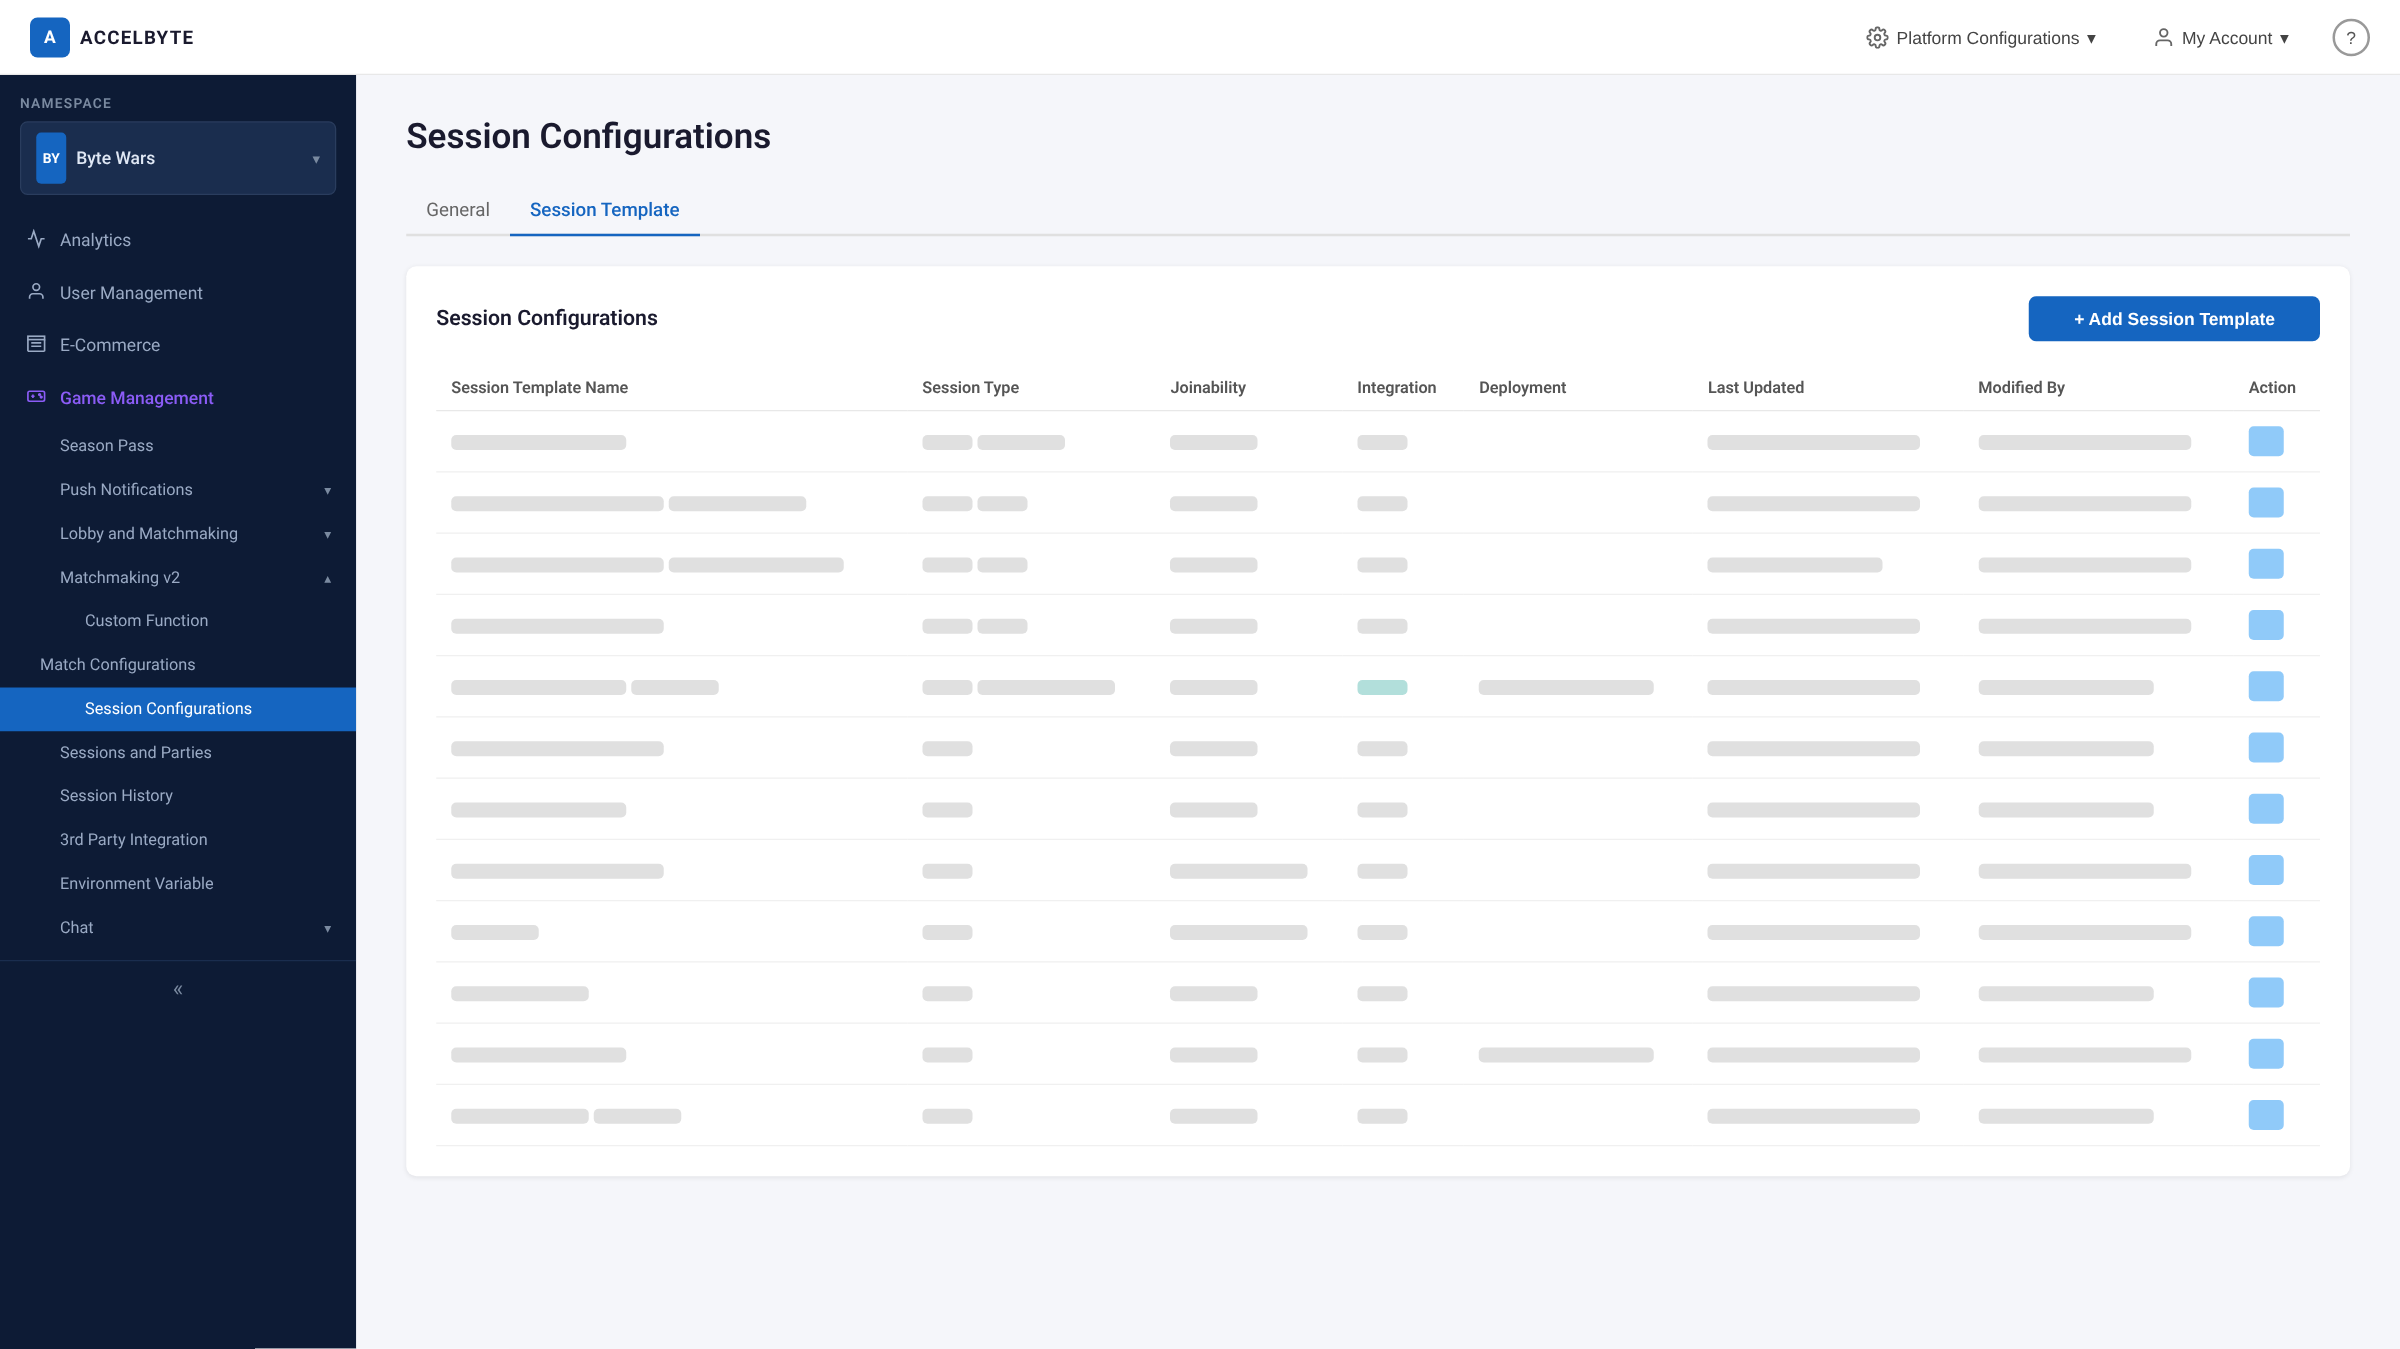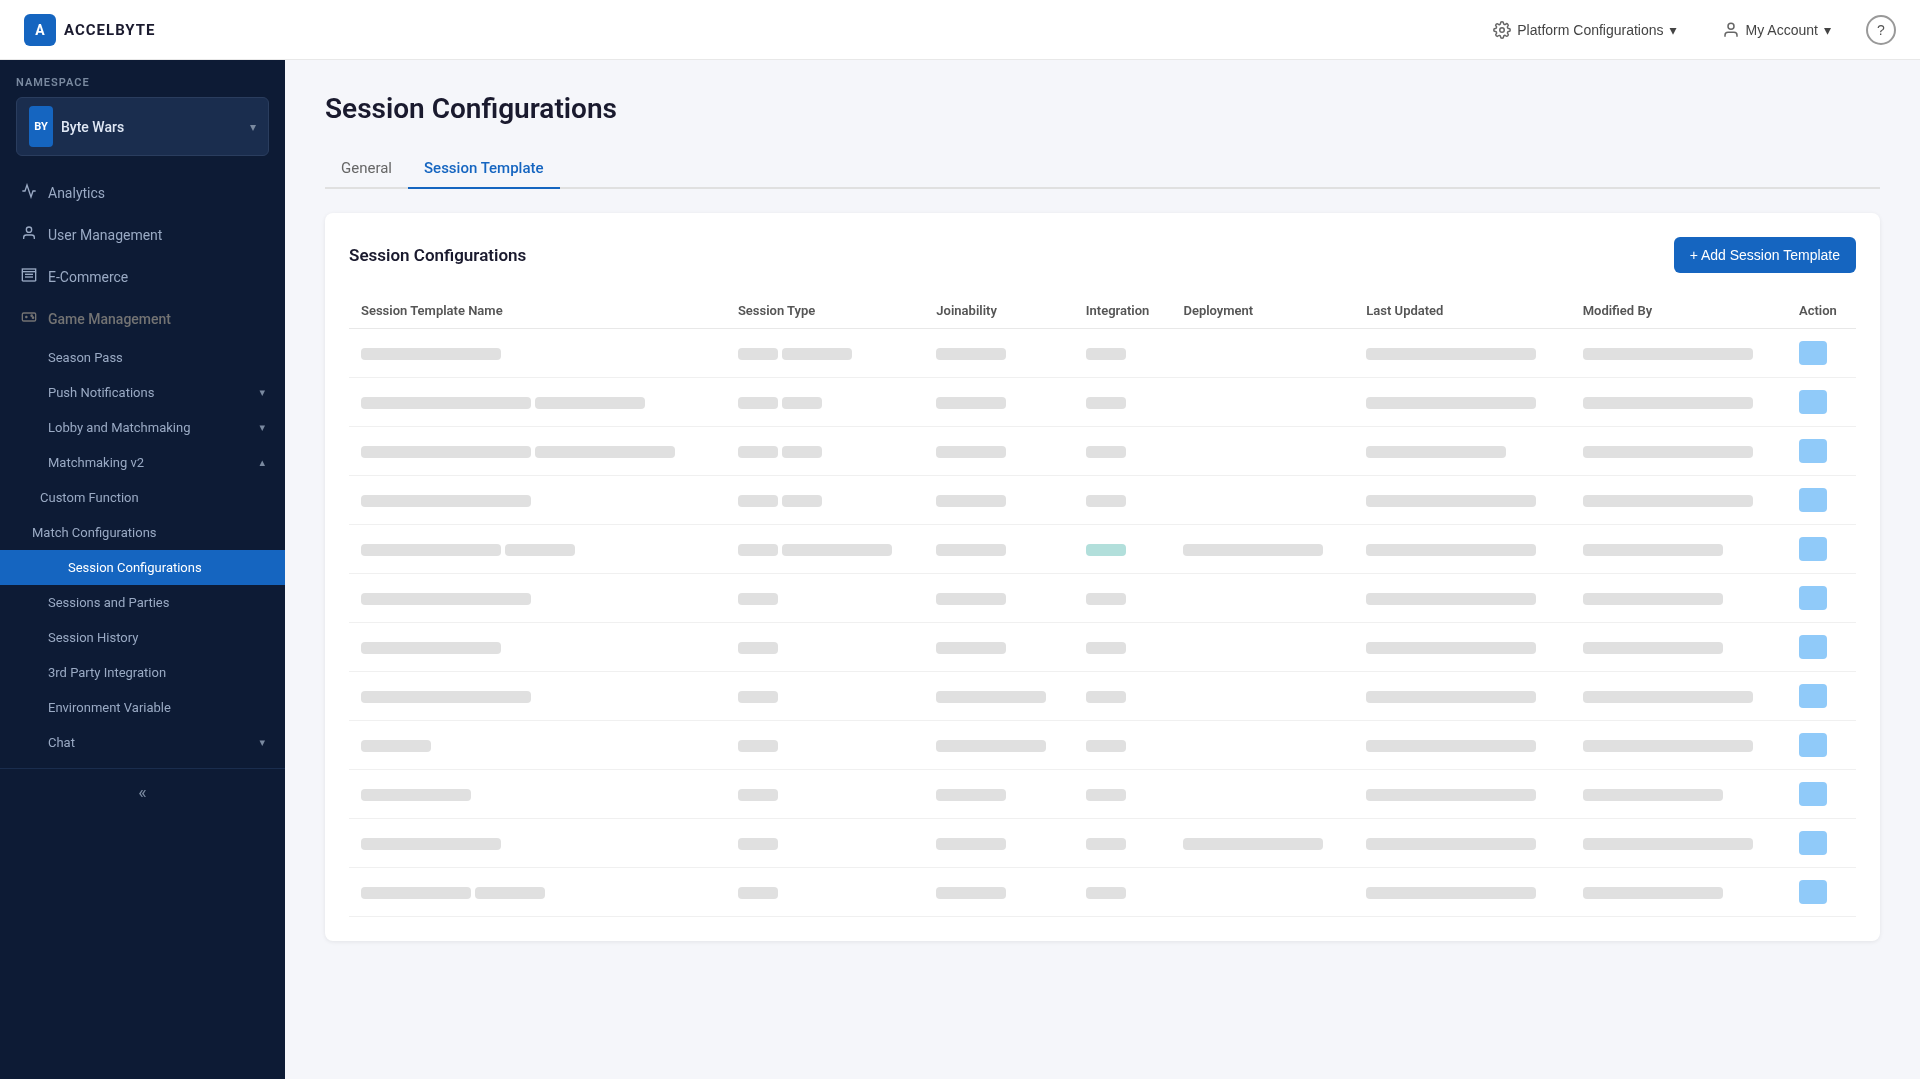--- a/index.html
+++ b/index.html
@@ -55,21 +55,21 @@
 
     .nav-section { padding: 8px 0; }
     .nav-item {
       display: flex; align-items: center; gap: 10px;
       padding: 11px 20px; cursor: pointer; font-size: 14px;
       color: #9aaac4; transition: background 0.15s;
       position: relative;
     }
     .nav-item .nav-icon { width: 18px; text-align: center; font-size: 15px; flex-shrink: 0; }
     .nav-item .nav-label { flex: 1; }
-    .nav-item.section-header { color: #737373; font-weight: 500; align-items: center; }
+    .nav-item.section-header { color: #8b5cf6; font-weight: 500; align-items: center; }
 
     .sub-item {
       padding: 10px 20px 10px 48px; cursor: pointer; font-size: 13px;
       color: #9aaac4; transition: background 0.15s;
     }
     .sub-item.active { background: #1565C0; color: #fff; border-radius: 0; }
 
     .sidebar-collapse {
       display: flex; align-items: center; justify-content: center;
       padding: 12px; border-top: 1px solid #1a2d4e; cursor: pointer;
@@ -96,21 +96,21 @@
       background: #fff; border-radius: 8px; padding: 24px;
       box-shadow: 0 1px 4px rgba(0,0,0,0.08);
     }
     .card-header {
       display: flex; align-items: center; justify-content: space-between;
       margin-bottom: 20px;
     }
     .card-title { font-size: 17px; font-weight: 600; color: #1a1a2e; }
     .add-btn {
       background: #1565C0; color: #fff; border: none; border-radius: 6px;
-      padding: 10px 16px; font-size: 14px; font-weight: 400; cursor: pointer;
+      padding: 10px 36px; font-size: 14px; font-weight: 700; cursor: pointer;
       display: flex; align-items: center; gap: 6px;
     }
 
     
     .table { width: 100%; border-collapse: collapse; }
     .table th {
       text-align: left; font-size: 13px; font-weight: 600; color: #555;
       padding: 10px 12px; border-bottom: 1px solid #e8e8e8;
       white-space: nowrap;
     }
@@ -230,21 +230,21 @@
       <div class="sub-item" style="display:flex;align-items:center;justify-content:space-between;">
         <span>Lobby and Matchmaking</span>
         <span style="font-size:11px;color:#7a8aa0;">▾</span>
       </div>
 
       <div class="sub-item" style="display:flex;align-items:center;justify-content:space-between;padding-left:48px;">
         <span>Matchmaking v2</span>
         <span style="font-size:11px;color:#7a8aa0;">▴</span>
       </div>
 
-      <div class="sub-item" style="padding-left:40px;">Custom Function</div>
+      <div class="sub-item" style="padding-left:68px;">Custom Function</div>
       <div class="sub-item" style="padding-left:32px;">Match Configurations</div>
       <div class="sub-item active" style="padding-left:68px;">Session Configurations</div>
 
       <div class="sub-item">Sessions and Parties</div>
       <div class="sub-item">Session History</div>
       <div class="sub-item">3rd Party Integration</div>
       <div class="sub-item">Environment Variable</div>
       <div class="sub-item" style="display:flex;align-items:center;justify-content:space-between;">
         <span>Chat</span>
         <span style="font-size:11px;color:#7a8aa0;">▾</span>

